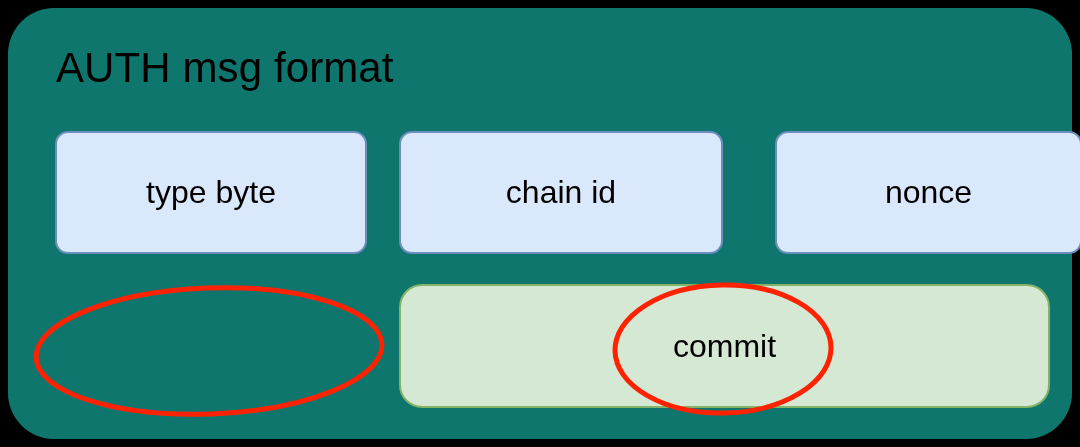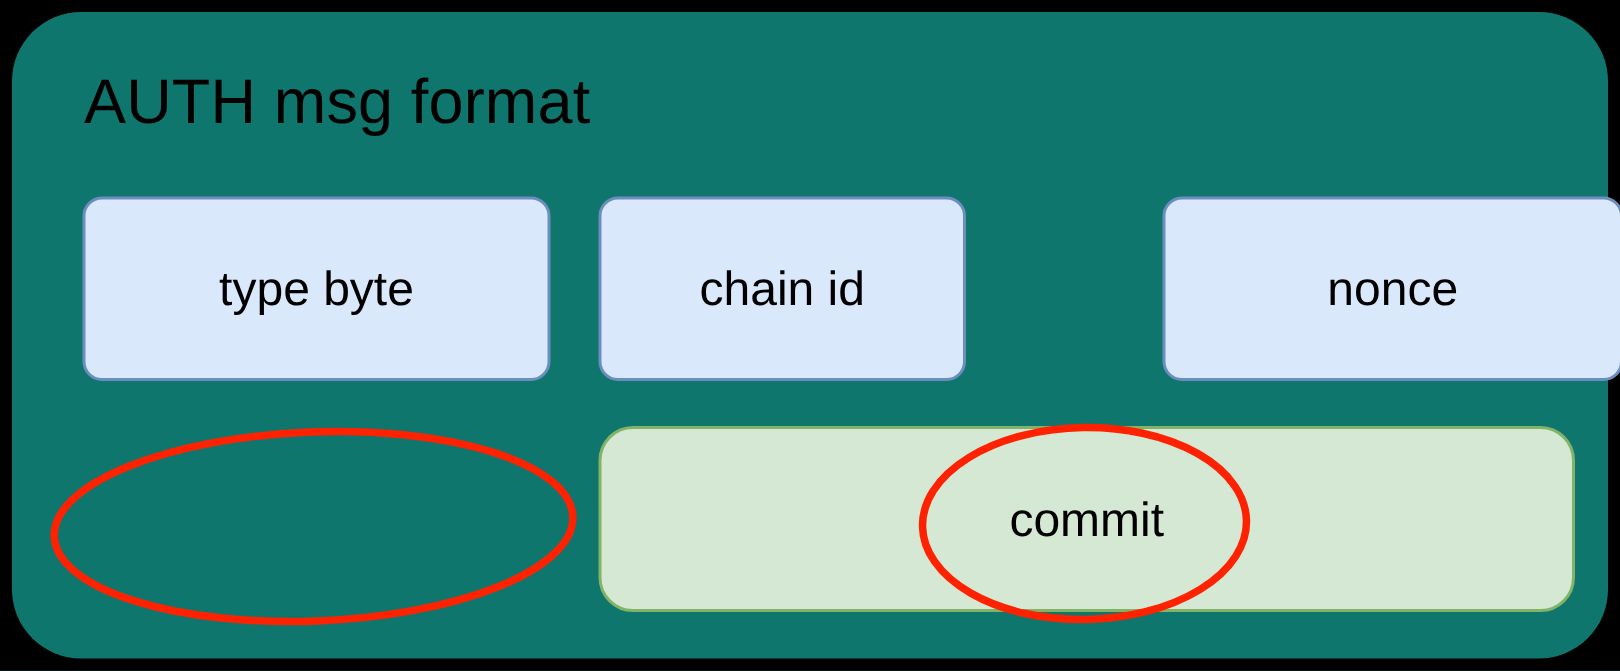--- a/index.html
+++ b/index.html
@@ -52,21 +52,21 @@
     background: #d5e8d4;
     border: 2px solid #82b366;
   }
   .field-label {
     font-size: 32px;
     color: #000000;
     white-space: nowrap;
   }
   
   #box-type-byte   { left: 47px;  top: 123px; width: 312px; height: 123px; }
-  #box-chain-id    { left: 391px; top: 123px; width: 245px; height: 123px; justify-content: center; }
+  #box-chain-id    { left: 391px; top: 123px; width: 324px; height: 123px; justify-content: center; }
   #box-nonce       { left: 767px; top: 123px; width: 307px; height: 123px; }
   
   #box-invoker     { left: 47px;  top: 276px; width: 311px; height: 124px; }
   #box-commit      { left: 391px; top: 276px; width: 651px; height: 124px; border-radius: 23px; }
 
   
   .annot-ellipse {
     position: absolute;
     pointer-events: none;
   }

